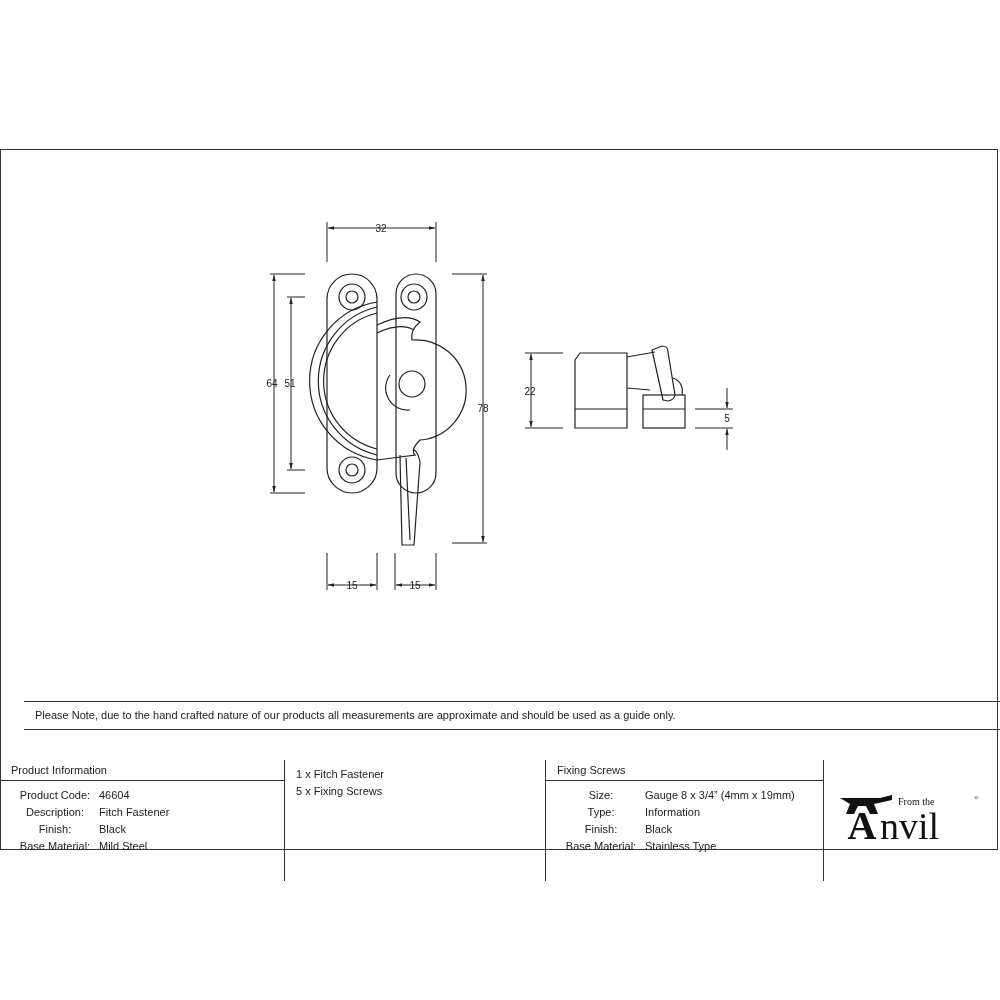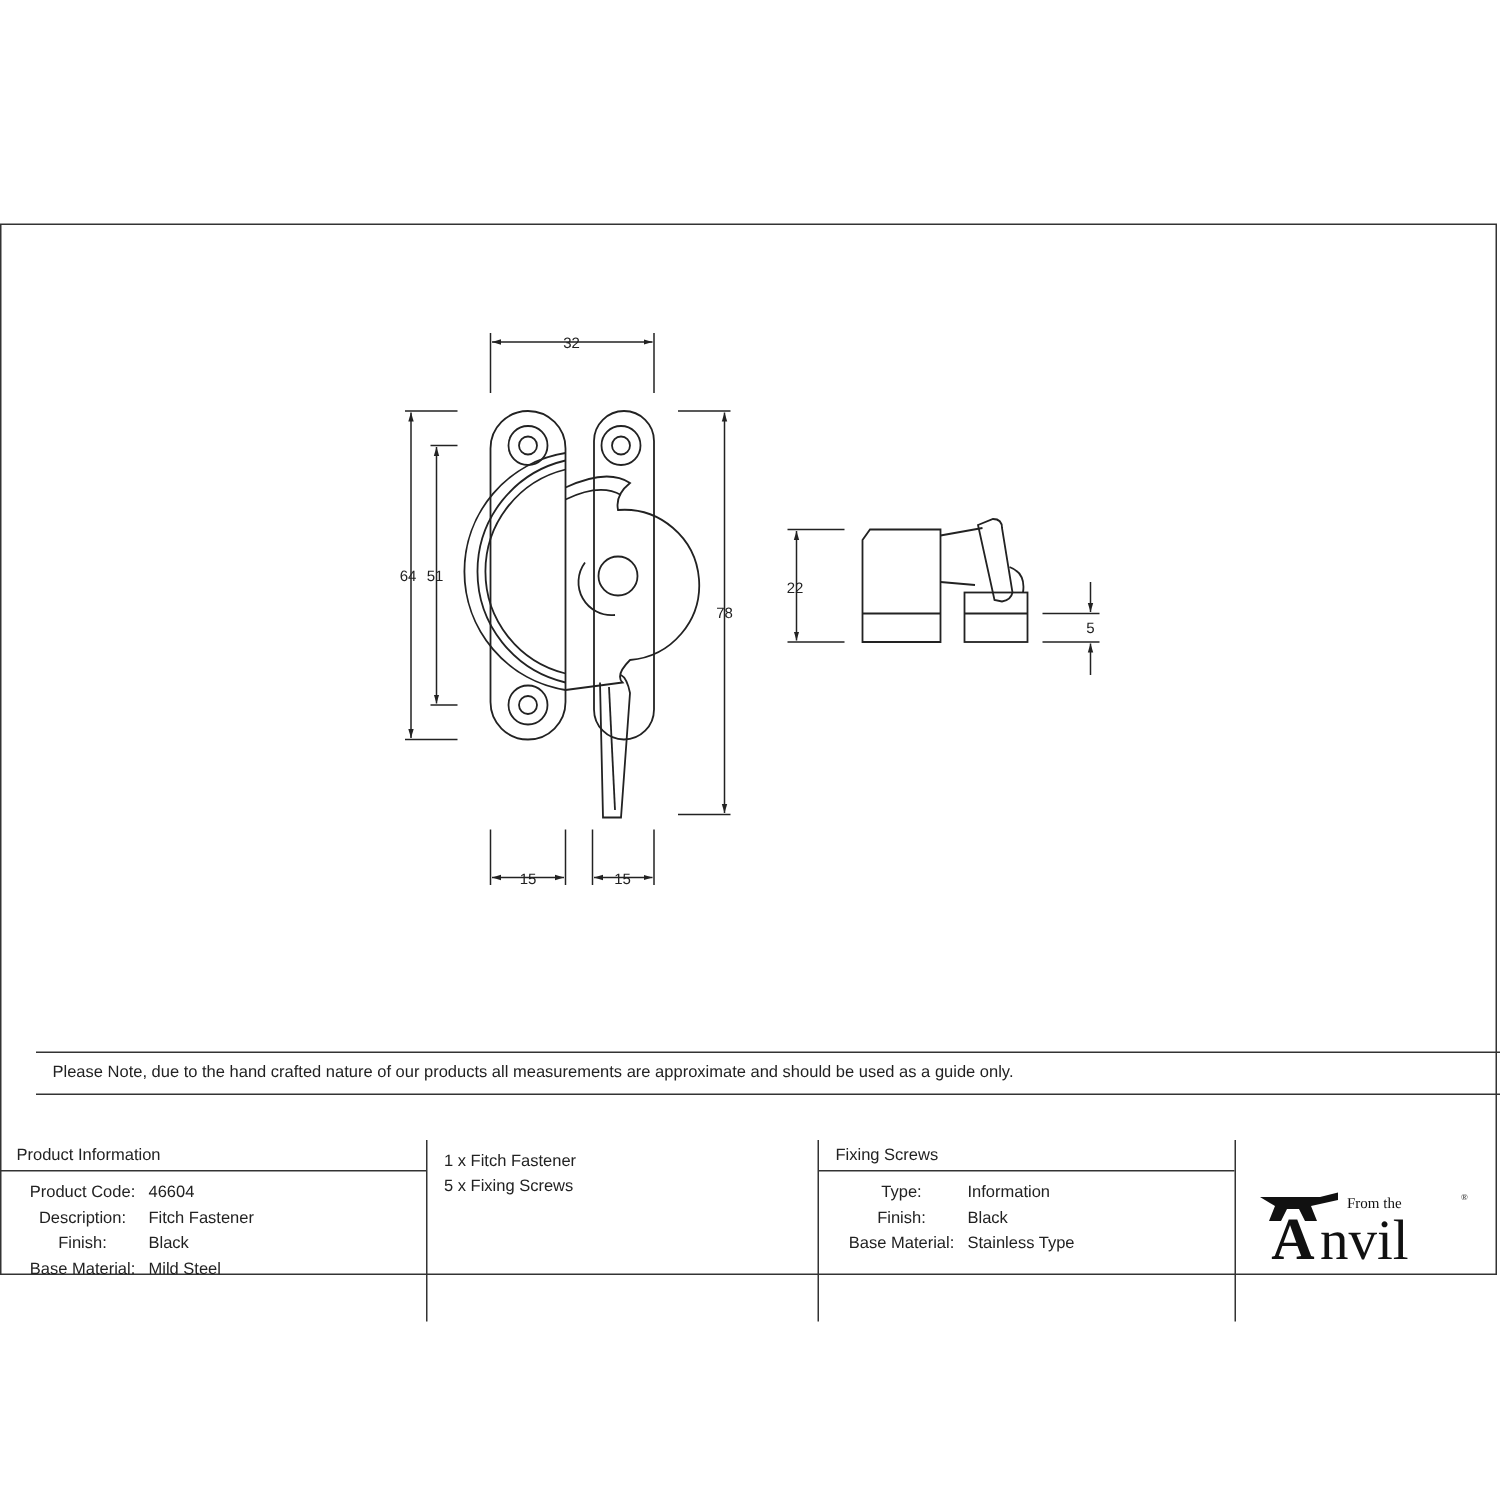--- a/index.html
+++ b/index.html
@@ -142,20 +142,24 @@
   <div class="rows">
     <div class="row">1 x Fitch Fastener</div>
     <div class="row">5 x Fixing Screws</div>
   </div>
 </div>
 
 <div class="col c3">
   <div class="head">Fixing Screws</div>
   <div class="rows">
     <div class="row">
+        <span class="k">Size:</span>
+        <span>Gauge 8 x 3/4” (4mm x 19mm)</span>
+      </div>
+    <div class="row">
         <span class="k">Type:</span>
         <span>Information</span>
       </div>
     <div class="row">
         <span class="k">Finish:</span>
         <span>Black</span>
       </div>
     <div class="row">
         <span class="k">Base Material:</span>
         <span>Stainless Type</span>

